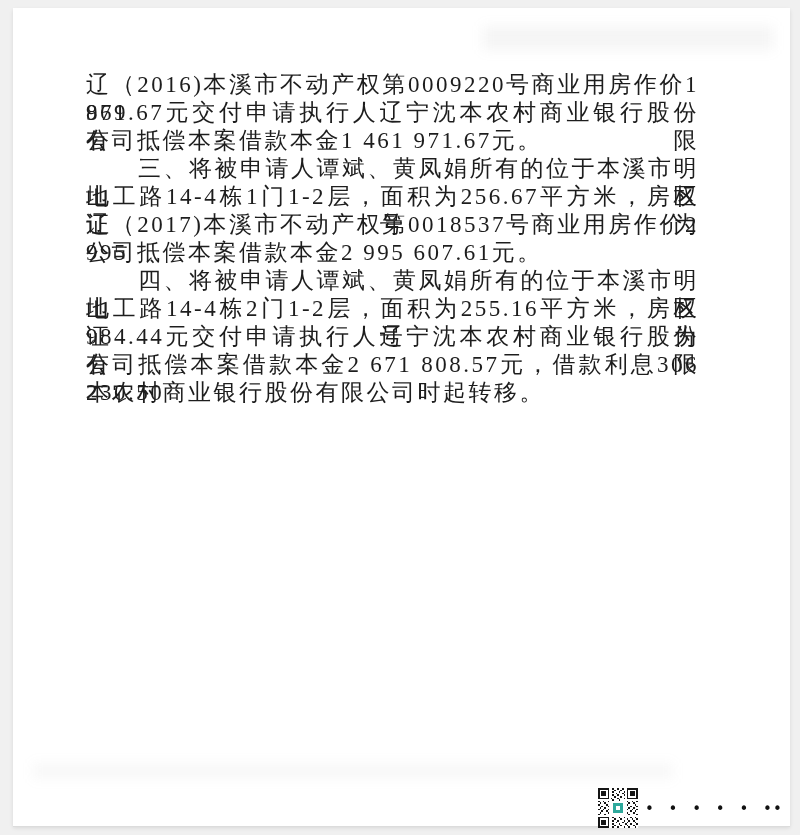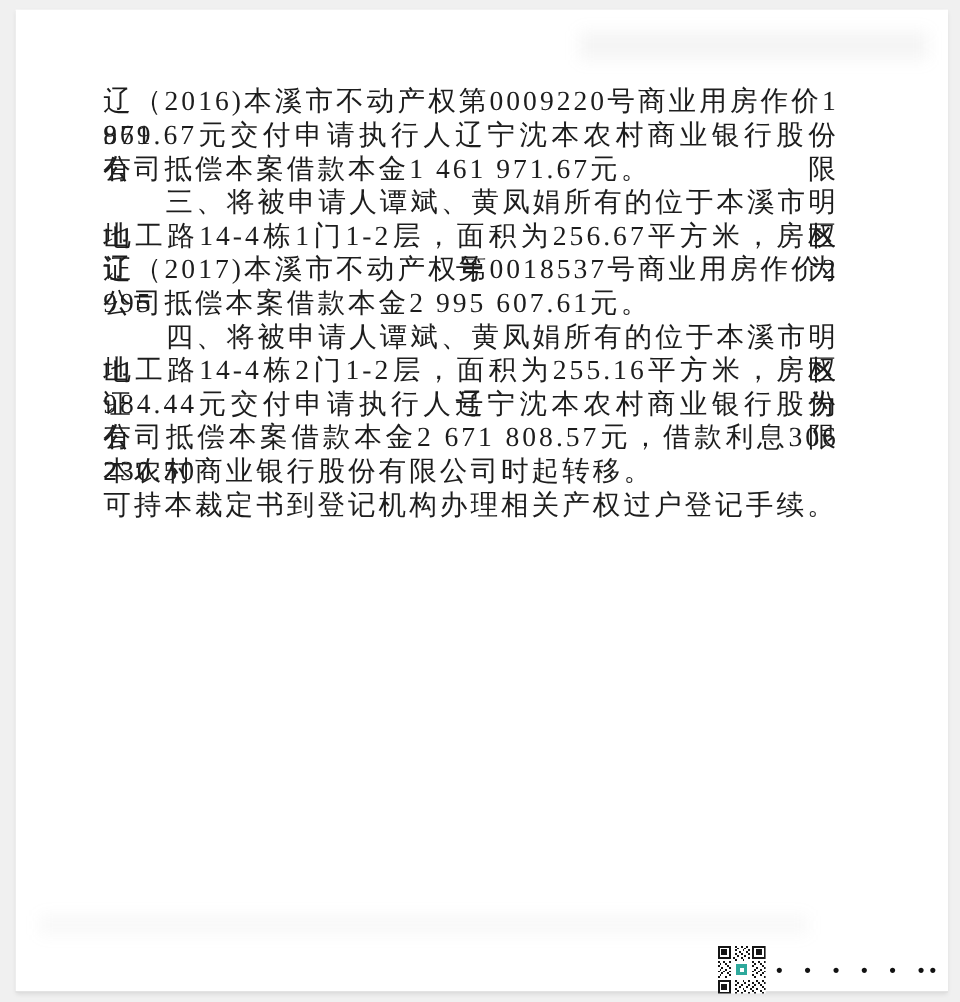--- a/index.html
+++ b/index.html
@@ -88,21 +88,20 @@
     <div class="ln">公司抵偿本案借款本金1 461 971.67元。</div>
     <div class="ln j ind">三、将被申请人谭斌、黄凤娟所有的位于本溪市明山区</div>
     <div class="ln j">地工路14-4栋1门1-2层，面积为256.67平方米，房权证号为</div>
     <div class="ln j">辽（2017)本溪市不动产权第0018537号商业用房作价2 995</div>
     <div class="ln">公司抵偿本案借款本金2 995 607.61元。</div>
     <div class="ln j ind">四、将被申请人谭斌、黄凤娟所有的位于本溪市明山区</div>
     <div class="ln j">地工路14-4栋2门1-2层，面积为255.16平方米，房权证号为</div>
     <div class="ln j">984.44元交付申请执行人辽宁沈本农村商业银行股份有限</div>
     <div class="ln j">公司抵偿本案借款本金2 671 808.57元，借款利息306 230.50</div>
     <div class="ln">本农村商业银行股份有限公司时起转移。</div>
-    <div class="ln">可持本裁定书到登记机构办理相关产权过户登记手续。</div>
   </div>
 
   <svg class="qr" viewBox="0 0 25 25" shape-rendering="crispEdges" aria-hidden="true">
     <rect width="25" height="25" fill="#ffffff"></rect>
     <g fill="#151515">
 
       <path fill-rule="evenodd" d="M0 0h7v7H0zM1 1v5h5V1z"></path>
         <rect x="2" y="2" width="3" height="3"></rect>
       <path fill-rule="evenodd" d="M18 0h7v7h-7zM19 1v5h5V1z"></path>
         <rect x="20" y="2" width="3" height="3"></rect>

